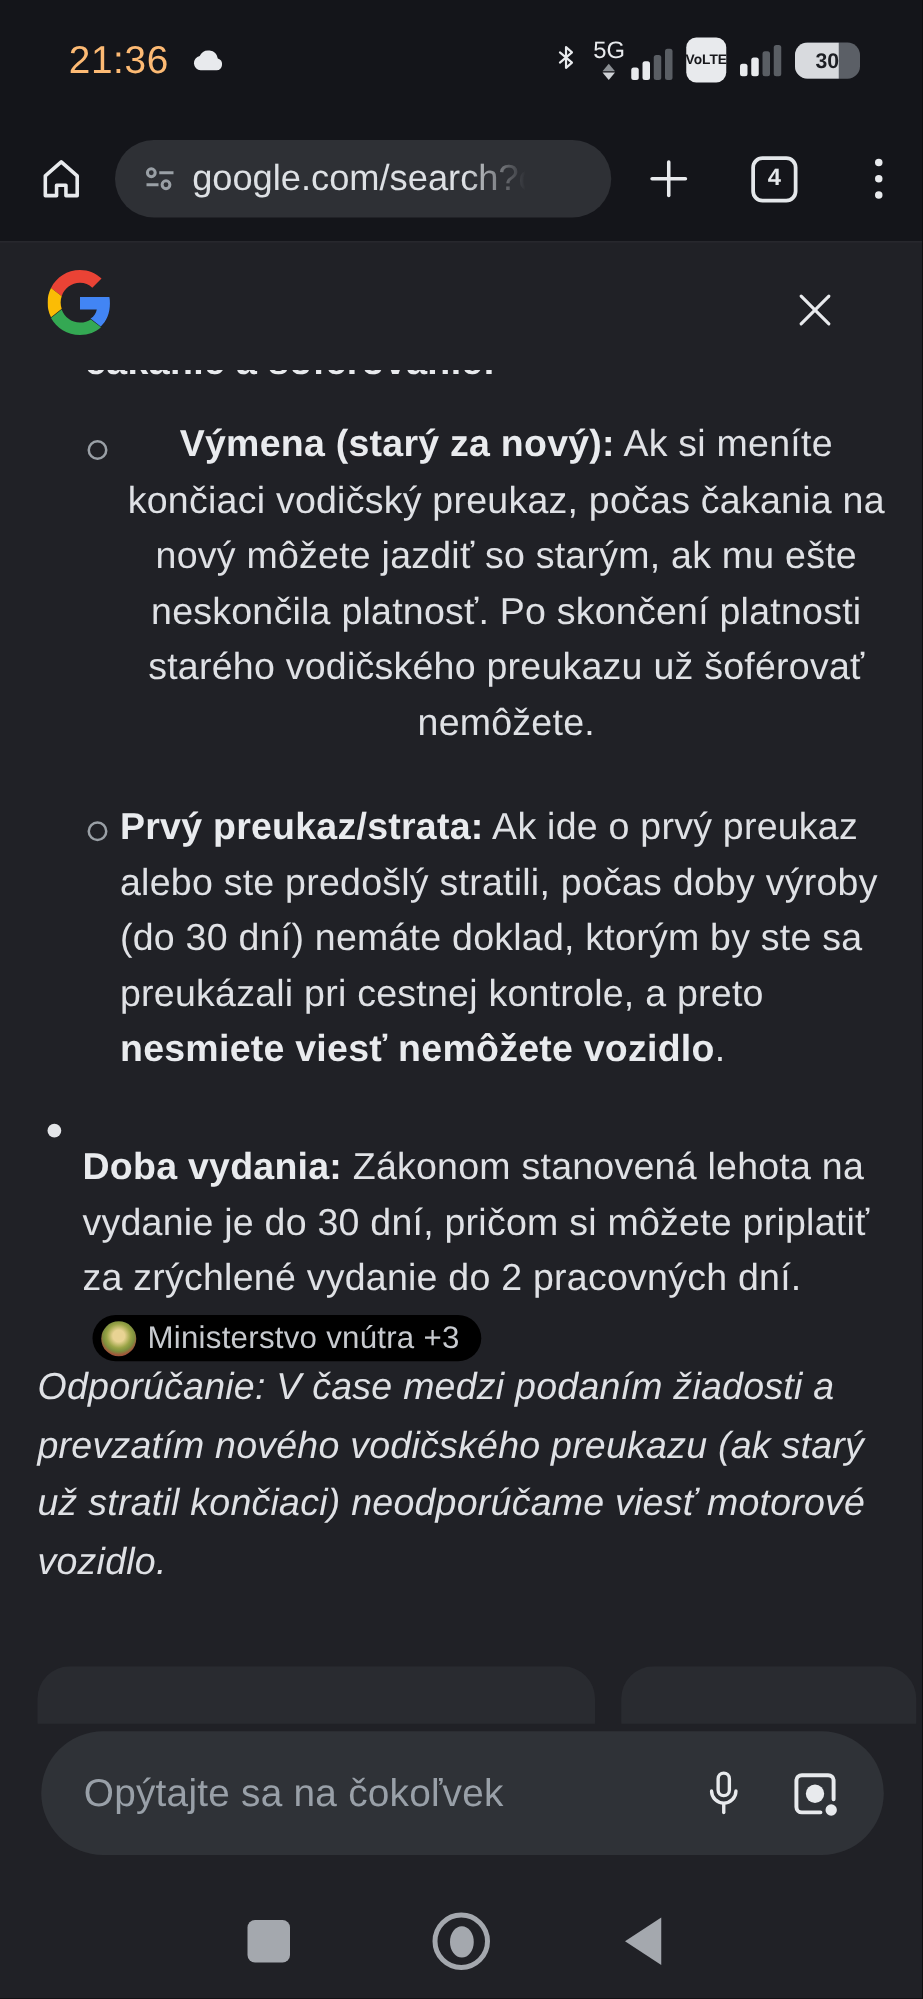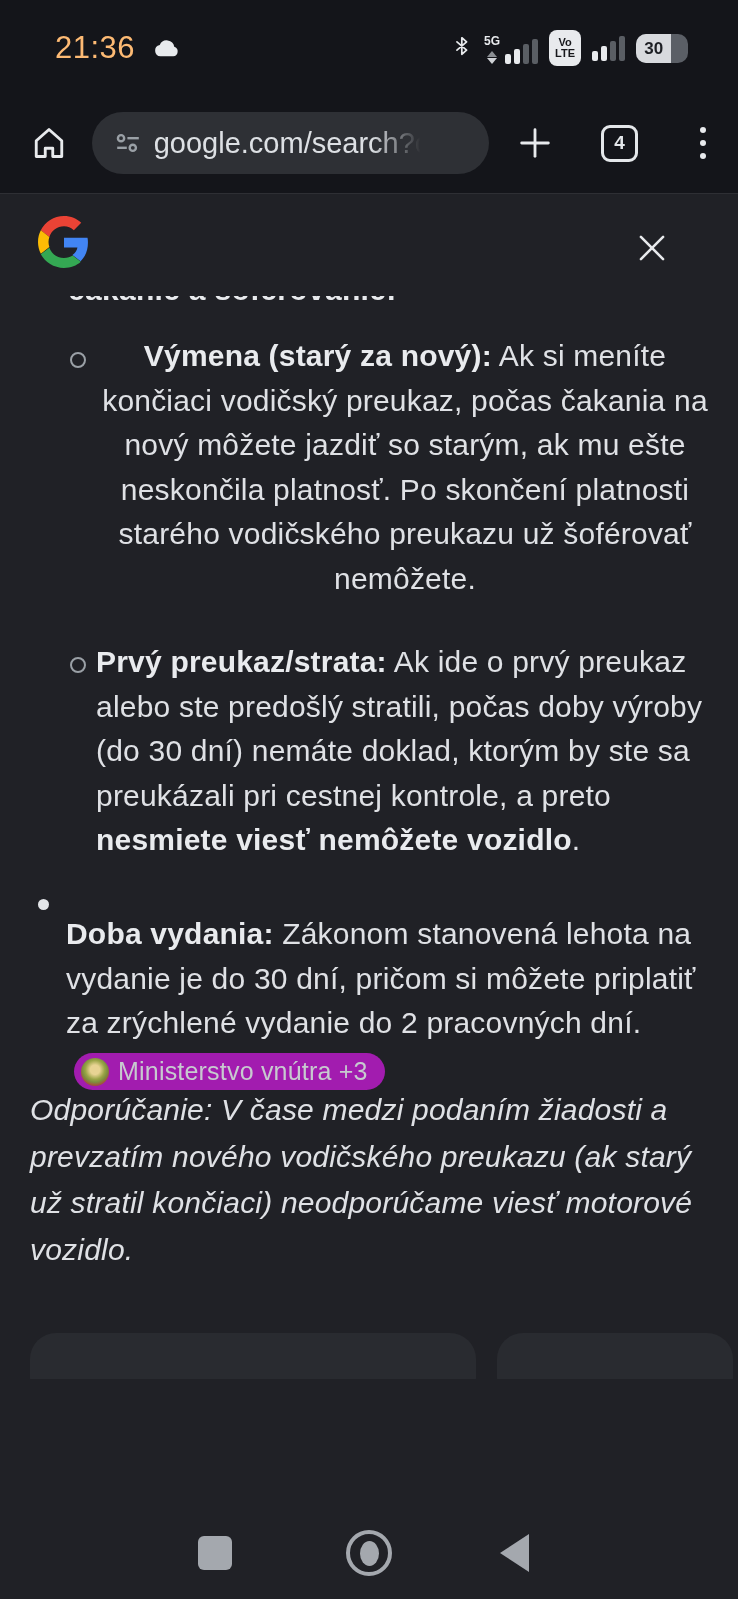--- a/index.html
+++ b/index.html
@@ -9,34 +9,34 @@
   
   .top-chrome{position:absolute;top:0;left:0;right:0;height:193px;background:#14151a;
     border-bottom:1px solid #2e2f34;}
   .status{position:absolute;top:18px;left:0;right:0;height:60px;display:flex;align-items:center;
     padding:0 50px 0 55px;}
   .time{font-size:31px;color:#fdba74;letter-spacing:.5px;}
   .cloud{margin-left:16px;display:flex;}
   .status-right{margin-left:auto;display:flex;align-items:center;gap:11px;}
   .net-group{display:flex;align-items:flex-end;gap:3px;}
   .net-col{display:flex;flex-direction:column;align-items:center;margin-right:2px;}
-  .net-label{font-size:12px;font-weight:700;color:#e8eaed;line-height:16px;}
+  .net-label{font-size:19px;font-weight:400;color:#e8eaed;line-height:16px;}
   .net-arrows{display:flex;flex-direction:column;gap:1px;margin-top:2px;}
   .tri-up{width:0;height:0;border-left:5px solid transparent;border-right:5px solid transparent;border-bottom:6px solid #8b8f94;}
   .tri-dn{width:0;height:0;border-left:5px solid transparent;border-right:5px solid transparent;border-top:6px solid #cfd2d6;}
   .bars{display:flex;align-items:flex-end;gap:3px;}
   .bar{width:6px;border-radius:2px;}
   .b1{height:10px}.b2{height:15px}.b3{height:20px}.b4{height:25px}
   .lit{background:#e8eaed}.dim{background:#5a5e64}
-  .volte{width:32px;height:36px;background:#e8eaed;border-radius:8px;display:flex;flex-direction:column;
+  .volte{width:32px;height:36px;background:#e8eaed;border-radius:8px;display:flex;
     align-items:center;justify-content:center;line-height:11px;}
   .volte span{font-size:11px;font-weight:700;color:#17181c;}
   .battery{position:relative;width:52px;height:29px;border-radius:10px;background:#5b5f66;overflow:hidden;}
   .battery-fill{position:absolute;left:0;top:0;bottom:0;width:68%;background:#d8dade;}
-  .battery-num{position:absolute;left:0;width:68%;text-align:center;font-size:17px;font-weight:700;
+  .battery-num{position:absolute;left:0;width:68%;text-align:right;font-size:17px;font-weight:700;
     color:#1d1f24;line-height:29px;}
 
   .toolbar{position:absolute;top:95px;left:0;right:0;height:96px;display:flex;align-items:center;padding:0 28px;}
   .home-btn{width:42px;display:flex;justify-content:center;}
   .url-pill{margin-left:22px;width:362px;height:62px;border-radius:31px;background:#2e3035;
     display:flex;align-items:center;padding:0 14px 0 24px;}
   .url-text{margin-left:14px;font-size:29px;color:#dde0e4;white-space:nowrap;overflow:hidden;width:272px;
     -webkit-mask-image:linear-gradient(90deg,#000 80%,transparent 98%);
     mask-image:linear-gradient(90deg,#000 80%,transparent 98%);}
   .plus-btn{margin-left:26px;display:flex;}
@@ -54,21 +54,21 @@
   .clip-head{position:absolute;left:68px;top:296px;width:560px;height:15px;overflow:hidden;}
   .clip-head span{display:block;margin-top:-23px;font-size:30px;font-weight:700;color:#e8eaed;letter-spacing:.3px;}
 
   .li-text{position:absolute;font-size:30px;line-height:44.5px;color:#dfe1e5;letter-spacing:.2px;}
   .b{font-weight:700;color:#e9ebee;}
   .dot-hollow{position:absolute;width:12px;height:12px;border:2.5px solid #9aa0a6;border-radius:50%;}
   .dot-solid{position:absolute;width:11px;height:11px;border-radius:50%;background:#e3e5e8;}
   .note{position:absolute;left:30px;top:1087px;width:694px;font-size:30px;font-style:italic;
     line-height:46.5px;color:#dfe1e5;letter-spacing:.2px;}
 
-  .src-chip{display:inline-flex;align-items:center;gap:9px;background:#a21caf;border-radius:22px;
+  .src-chip{display:inline-flex;align-items:center;gap:9px;background:#000000;border-radius:22px;
     padding:4px 17px 4px 7px;font-size:25px;color:#c7cacf;vertical-align:-8px;margin-left:8px;
     font-style:normal;line-height:normal;white-space:nowrap;}
   .src-fav{width:28px;height:28px;border-radius:50%;flex:0 0 auto;
     background:radial-gradient(circle at 50% 42%, #e8d393 0 22%, #9aa446 45%, #7d8f3e 58%, #a2543b 72%, #55632f 100%);}
 
   
   .chips{position:absolute;left:0;top:1333px;width:738px;height:46px;overflow:hidden;}
   .chip-sug{position:absolute;top:0;height:70px;background:#292b30;border-radius:26px;}
   .chip-a{left:30px;width:446px;}
   .chip-b{left:497px;width:236px;}
@@ -201,20 +201,37 @@
         <span>Ministerstvo vnútra +3</span>
       </span></div>
 
   <div class="note">Odporúčanie: V čase medzi podaním žiadosti a prevzatím nového vodičského preukazu (ak starý už stratil končiaci) neodporúčame viesť motorové vozidlo.</div>
 
   <div class="chips">
     <span class="chip-sug chip-a"></span>
     <span class="chip-sug chip-b"></span>
   </div>
 
+  <div class="searchbar">
+    <input class="search-input" type="text" placeholder="Opýtajte sa na čokoľvek" style="">
+    <span class="mic-btn">
+      <svg width="36" height="44" viewBox="0 0 24 26" fill="none" stroke="#e8eaed" stroke-width="1.8" stroke-linecap="round">
+        <rect x="9" y="2" width="6" height="12" rx="3"></rect>
+        <path d="M5.5 11.5a6.5 6.5 0 0 0 13 0"></path>
+        <line x1="12" y1="18.5" x2="12" y2="23"></line>
+      </svg>
+    </span>
+    <span class="lens-btn">
+      <svg width="42" height="42" viewBox="0 0 24 24">
+        <path d="M14.5 20.5H6A2.5 2.5 0 0 1 3.5 18V6A2.5 2.5 0 0 1 6 3.5h12A2.5 2.5 0 0 1 20.5 6v8.5" fill="none" stroke="#e8eaed" stroke-width="1.8" stroke-linecap="round"></path>
+        <circle cx="12" cy="12" r="4.2" fill="#e8eaed"></circle>
+        <circle cx="19.4" cy="19.4" r="2.6" fill="#e8eaed"></circle>
+      </svg>
+    </span>
+  </div>
 
   <span class="nav-square"></span>
   <span class="nav-home">
     <span class="nav-home-inner"></span>
   </span>
   <span class="nav-back"></span>
 
 </div>
 
 </body></html>

